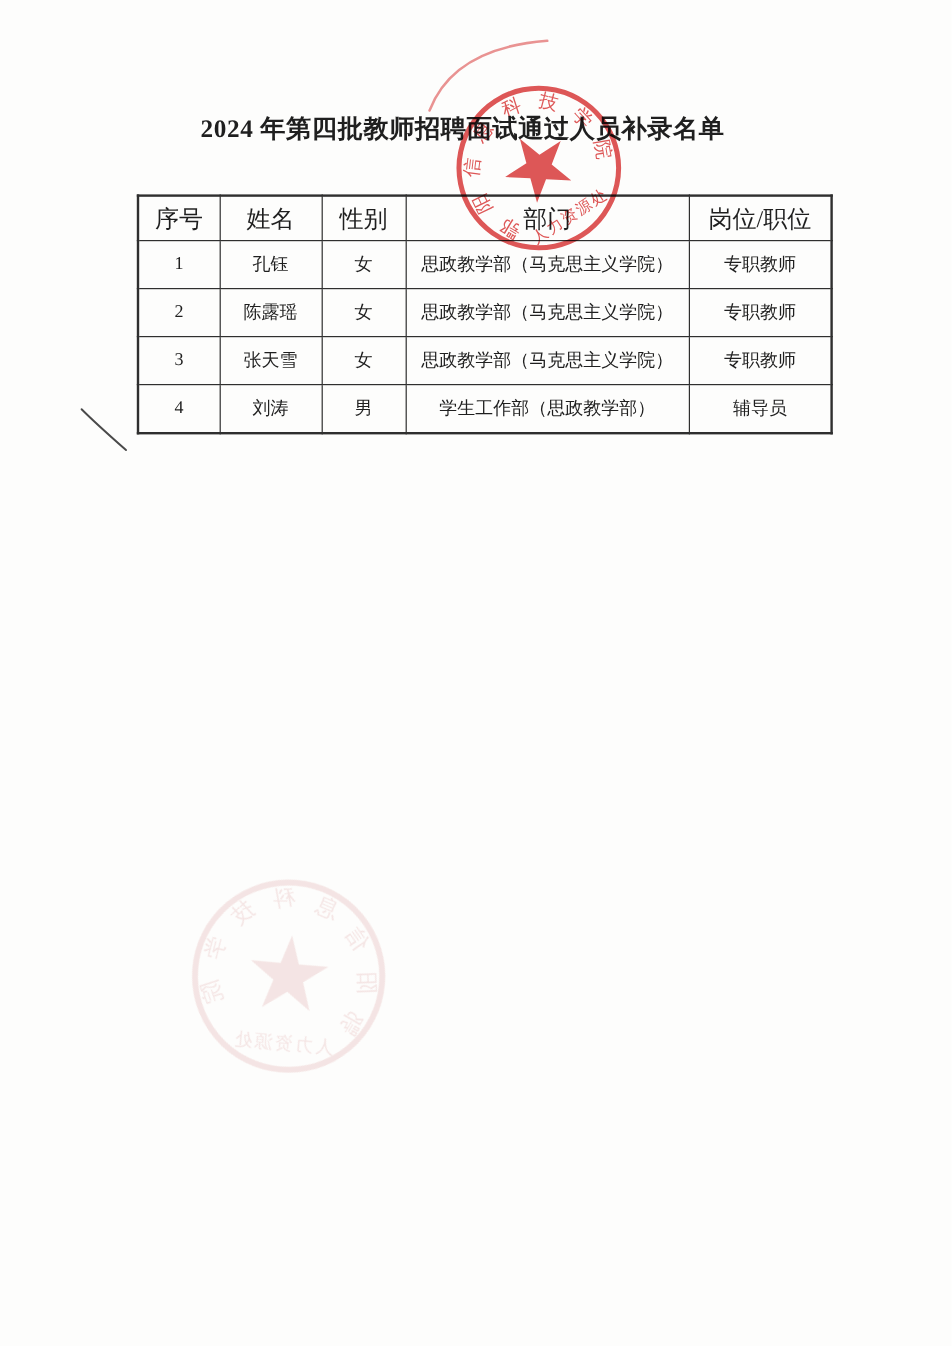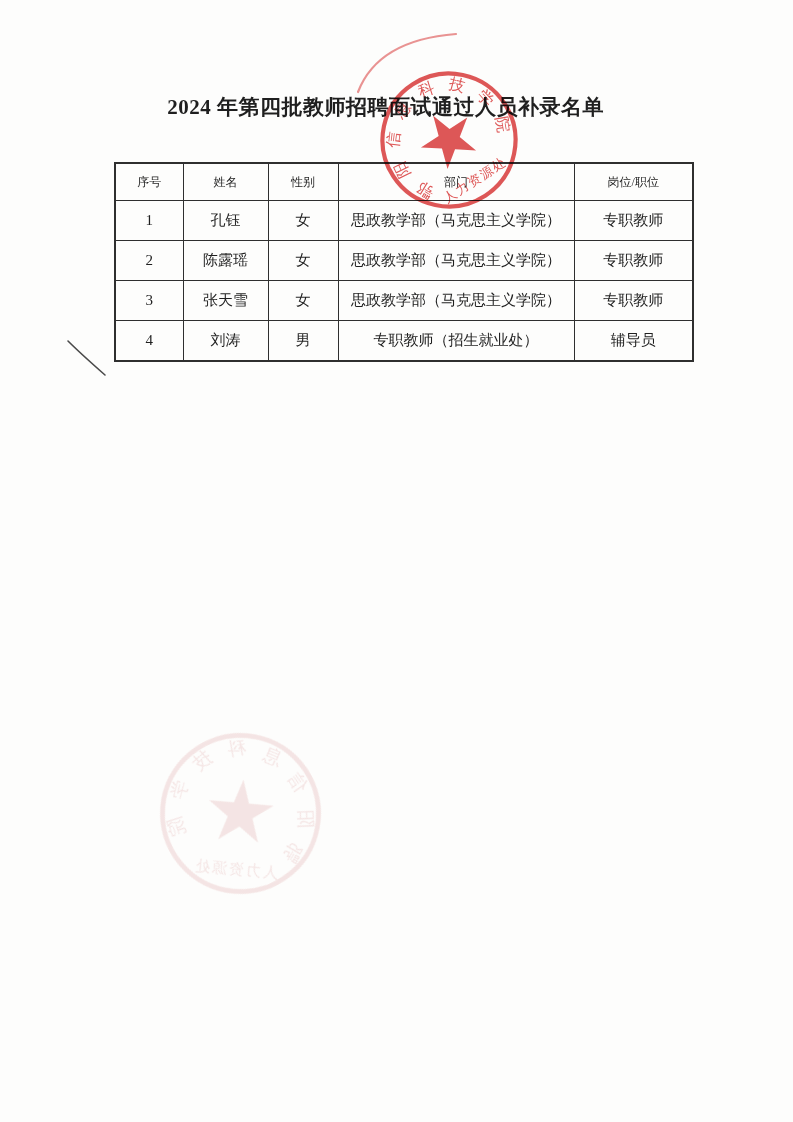--- a/index.html
+++ b/index.html
@@ -35,21 +35,21 @@
   }
   table.roster th,table.roster td{
     border:1px solid #2f2f2f;
     text-align:center;
     vertical-align:middle;
     padding:0;
     font-weight:normal;
     overflow:hidden;
     white-space:nowrap;
   }
-  table.roster thead th{height:36px;font-size:12px;}
+  table.roster thead th{height:36px;font-size:20px;}
   table.roster tbody td{height:39px;}
 
   .stamp{
     position:absolute;
     top:45px;left:354px;
     width:190px;height:190px;
     mix-blend-mode:multiply;
     opacity:.92;
   }
   .ghost-stamp{
@@ -118,21 +118,21 @@
         <td>3</td>
         <td>张天雪</td>
         <td>女</td>
         <td>思政教学部（马克思主义学院）</td>
         <td>专职教师</td>
       </tr>
       <tr>
         <td>4</td>
         <td>刘涛</td>
         <td>男</td>
-        <td>专职教师（招生就业处）</td>
+        <td>学生工作部（思政教学部）</td>
         <td>辅导员</td>
       </tr>
     </tbody>
   </table>
 
   <svg class="stamp" viewBox="0 0 190 190">
     <g transform="rotate(-33 95 95)" fill="#dd4a4a" stroke="none">
       <circle cx="95" cy="95" r="66.5" fill="none" stroke="#dd4a4a" stroke-width="4.2"></circle>
       <polygon points="95,66 101.5,86 122.6,86 105.6,98.4 112,118.5 95,106.1 78,118.5 84.4,98.4 67.4,86 88.5,86"></polygon>
       <defs>

